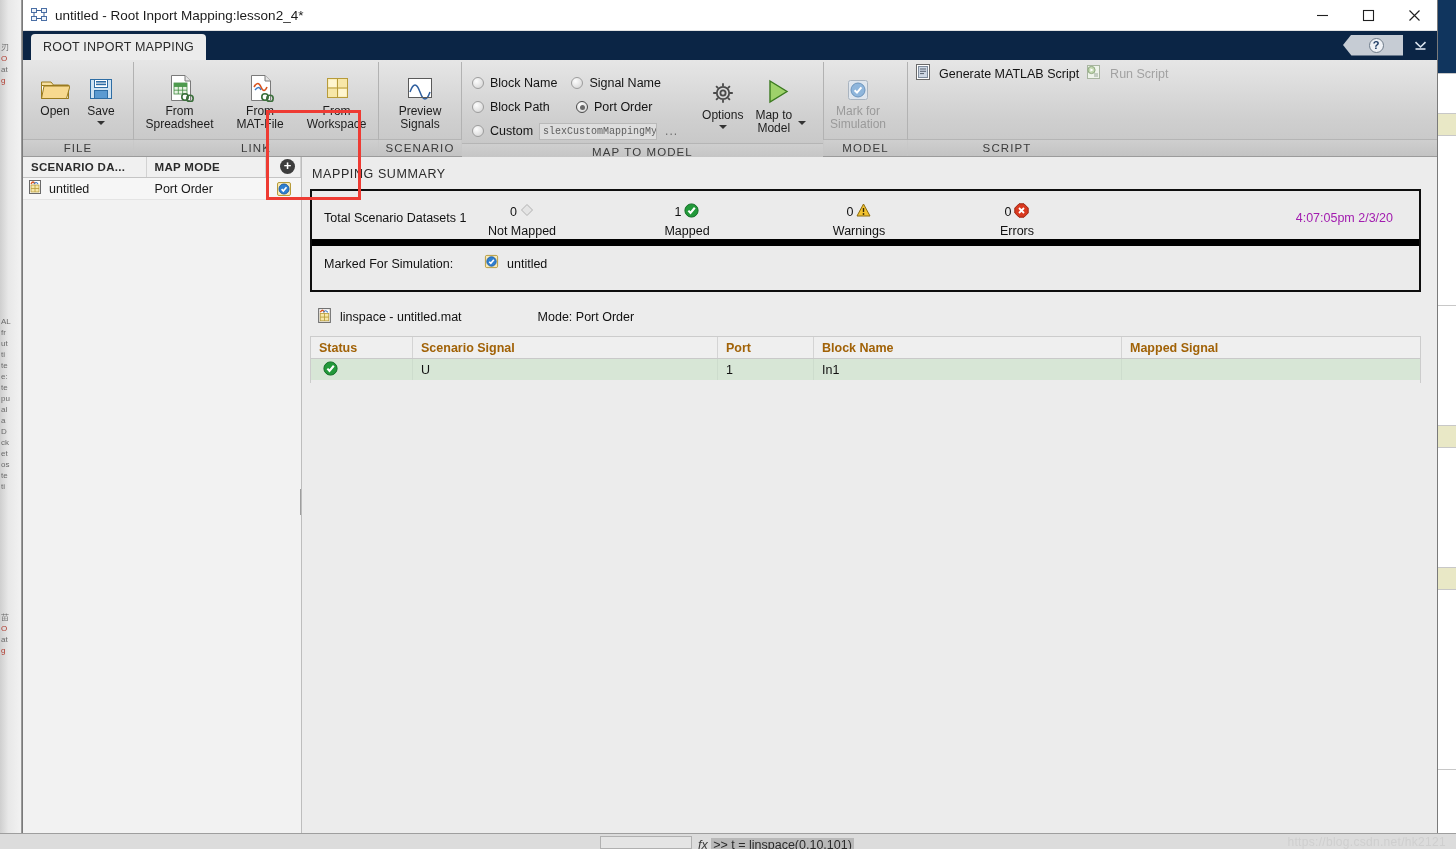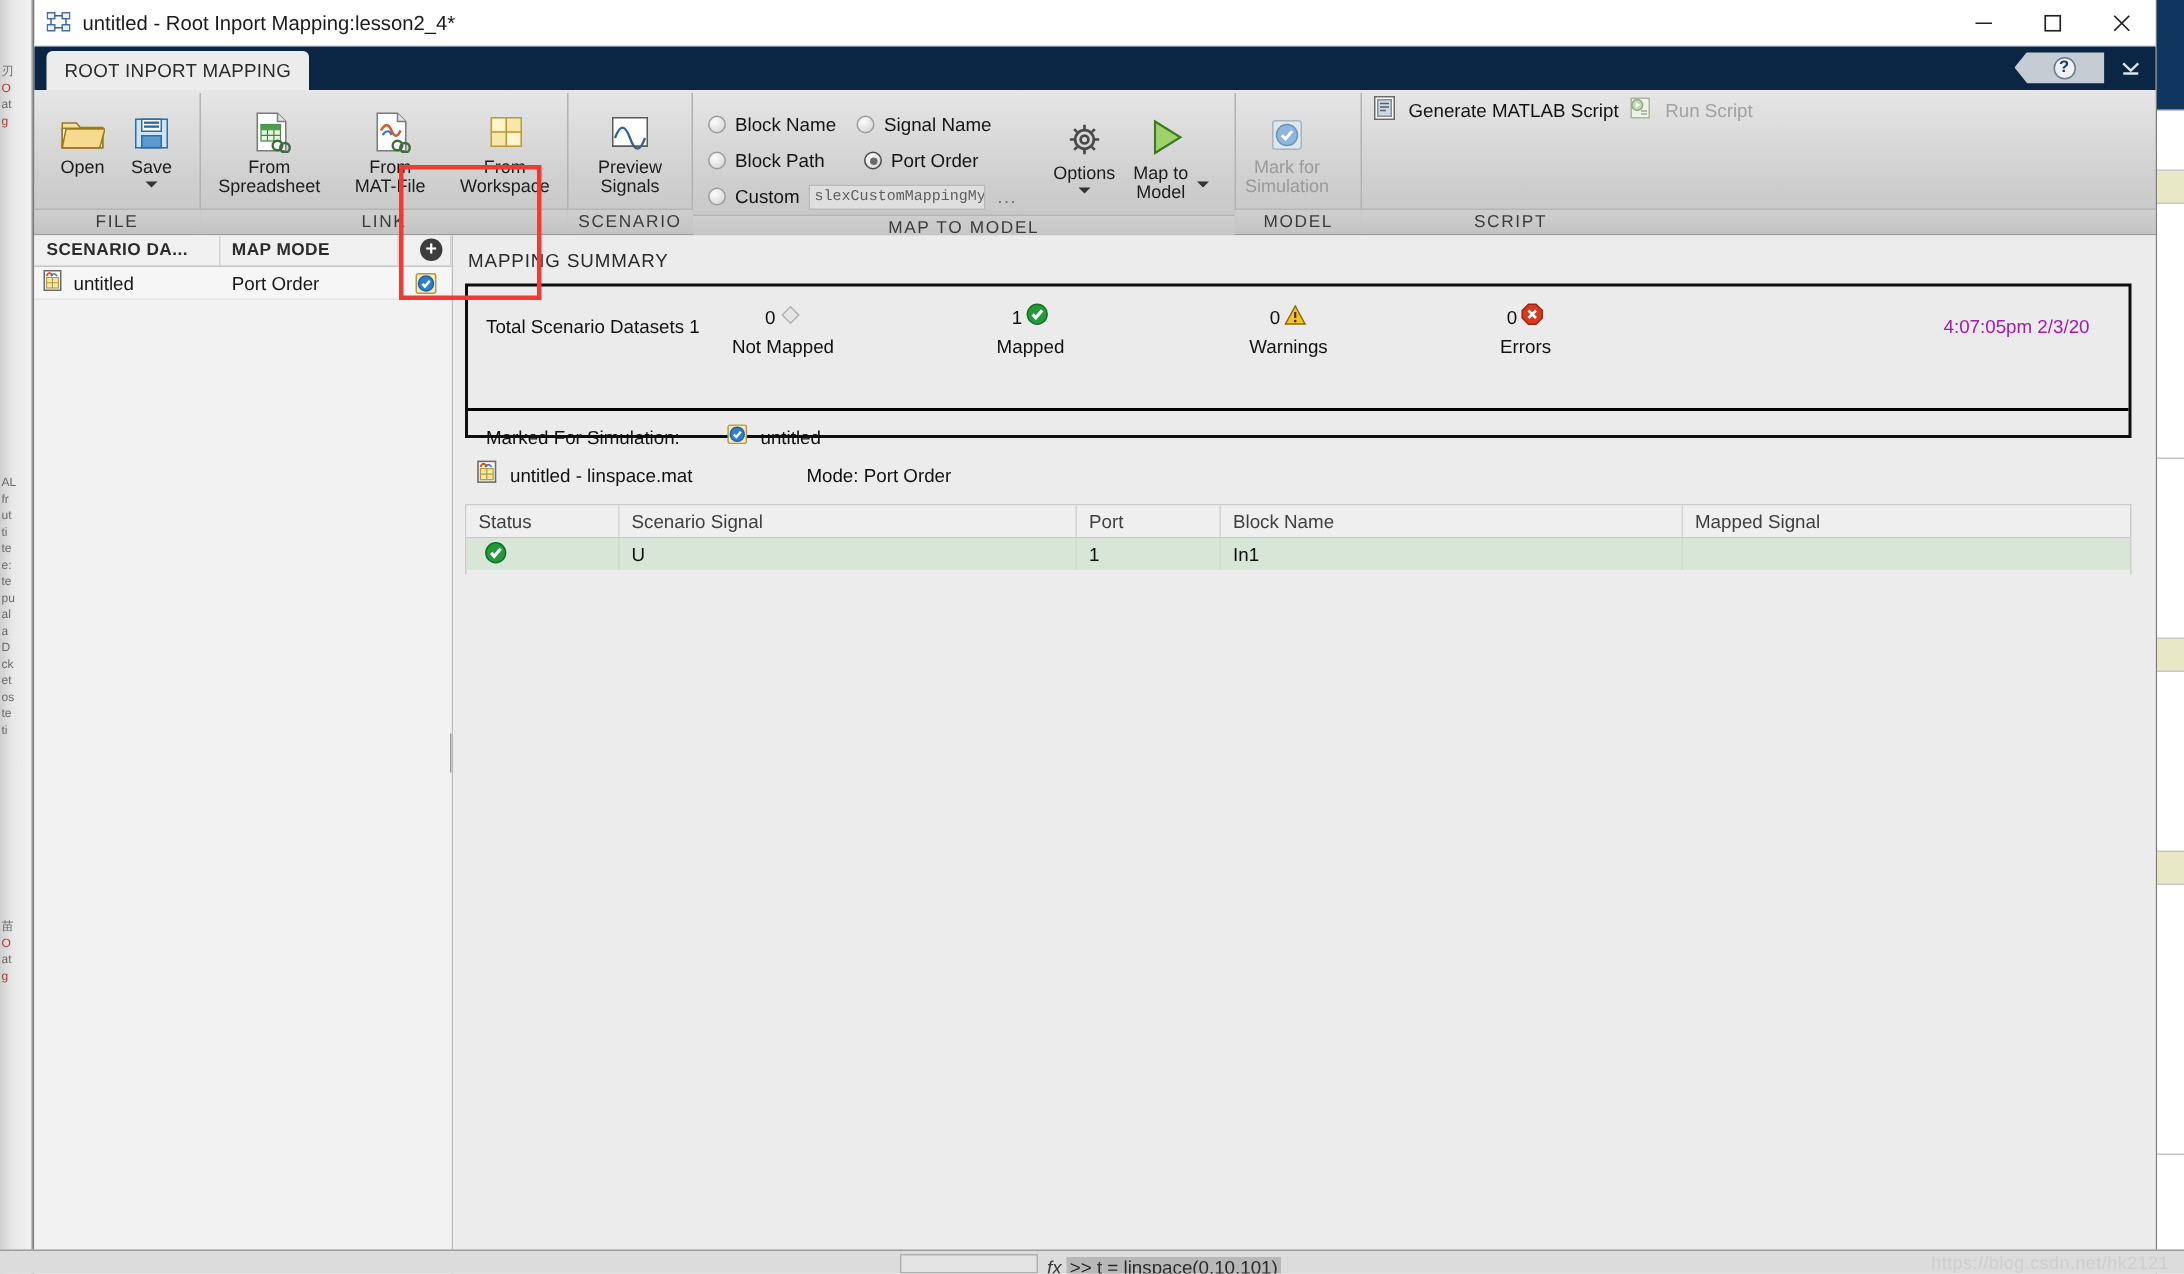--- a/index.html
+++ b/index.html
@@ -192,40 +192,40 @@
   }
 
   
   #main { flex: 1; position: relative; background: #ececec; padding: 6px 10px 0 8px; }
   .panel-title { font-size: 12.5px; color: #2b2b2b; letter-spacing: .6px; margin: 4px 0 8px 2px; }
 
   .summary-box {
     border: 2px solid #0e0e0e; background: #ebebeb;
     height: 103px; position: relative; margin-right: 6px;
   }
-  .summary-top { height: 83px; display: flex; align-items: center; position: relative;
-                 border-bottom: 2px solid #000000; }
+  .summary-top { height: 55px; display: flex; align-items: center; position: relative;
+                 border-bottom: 7px solid #000000; }
   .sum-total { font-size: 12.5px; color: #111; position: absolute; left: 12px; top: 20px; }
   .stat { position: absolute; top: 12px; text-align: center; width: 120px; }
   .stat .num-row { display: flex; align-items: center; justify-content: center; height: 18px; }
   .stat .num { font-size: 12.5px; color: #111; margin-right: 3px; }
   .stat .lab { font-size: 12.5px; color: #111; margin-top: 3px; }
   .sum-time { position: absolute; right: 26px; top: 20px; font-size: 12.5px; color: #a21caf; }
   .summary-bot { height: 35px; display: flex; align-items: center; padding-left: 12px; }
   .summary-bot .mlab { font-size: 12.5px; color: #111; width: 160px; }
   .summary-bot .mname { font-size: 12.5px; color: #111; margin-left: 8px; }
 
   .ds-line { display: flex; align-items: center; height: 22px; margin: 14px 0 8px 6px; }
   .ds-line .dsname { font-size: 12.5px; color: #111; margin-left: 7px; }
   .ds-line .dsmode { font-size: 12.5px; color: #111; margin-left: 76px; }
 
   .tbl { margin-right: 6px; border: 1px solid #cccccc; border-bottom: none; }
   .tbl .thead { display: flex; height: 22px; background: #efefef; border-bottom: 1px solid #c9c9c9; }
   .tbl .th {
-    font-size: 12.5px; font-weight: normal; color: #404040; display: flex; align-items: center;
+    font-size: 12.5px; font-weight: bold; color: #a16207; display: flex; align-items: center;
     padding-left: 8px; border-right: 1px solid #d4d4d4; overflow: hidden; white-space: nowrap;
   }
   .tbl .trow { display: flex; height: 21px; background: #d7e6d6; }
   .tbl .td { font-size: 12.5px; color: #111; display: flex; align-items: center;
              padding-left: 8px; border-right: 1px solid #cddccd; white-space: nowrap; }
   .col-status { width: 102px; } .col-signal { width: 305px; } .col-port { width: 96px; }
   .col-block  { width: 308px; } .col-mapped { width: 290px; border-right: none !important; }
   .tbl .td.col-status { padding-left: 12px; }
   .tbl-after { height: 3px; background: #ececec; margin-right: 6px; border-left:1px solid #ccc; border-right:1px solid #ccc;}
 
@@ -672,21 +672,21 @@
       <div class="ds-line">
         <span class="icon">
           <svg width="17" height="17" viewBox="0 0 16 16">
             <rect x="2.5" y="1.5" width="11" height="13" fill="#ffffff" stroke="#6a6a6a"></rect>
             <rect x="4" y="6" width="8" height="7" fill="#f7e7a8" stroke="#b79b3a" stroke-width=".8"></rect>
             <path d="M8 6 V13 M4 9.5 H12" stroke="#b79b3a" stroke-width=".8"></path>
             <path d="M4 5 q2-4 4 0" fill="none" stroke="#d9541e" stroke-width="1.3"></path>
             <path d="M7 5 q2-3 4 0" fill="none" stroke="#3a77c2" stroke-width="1.1"></path>
           </svg>
         </span>
-        <span class="dsname">untitled - linspace.mat</span>
+        <span class="dsname">linspace - untitled.mat</span>
         <span class="dsmode">Mode: Port Order</span>
       </div>
 
       <div class="tbl">
         <div class="thead">
           <div class="th col-status">Status</div>
           <div class="th col-signal">Scenario Signal</div>
           <div class="th col-port">Port</div>
           <div class="th col-block">Block Name</div>
           <div class="th col-mapped">Mapped Signal</div>

